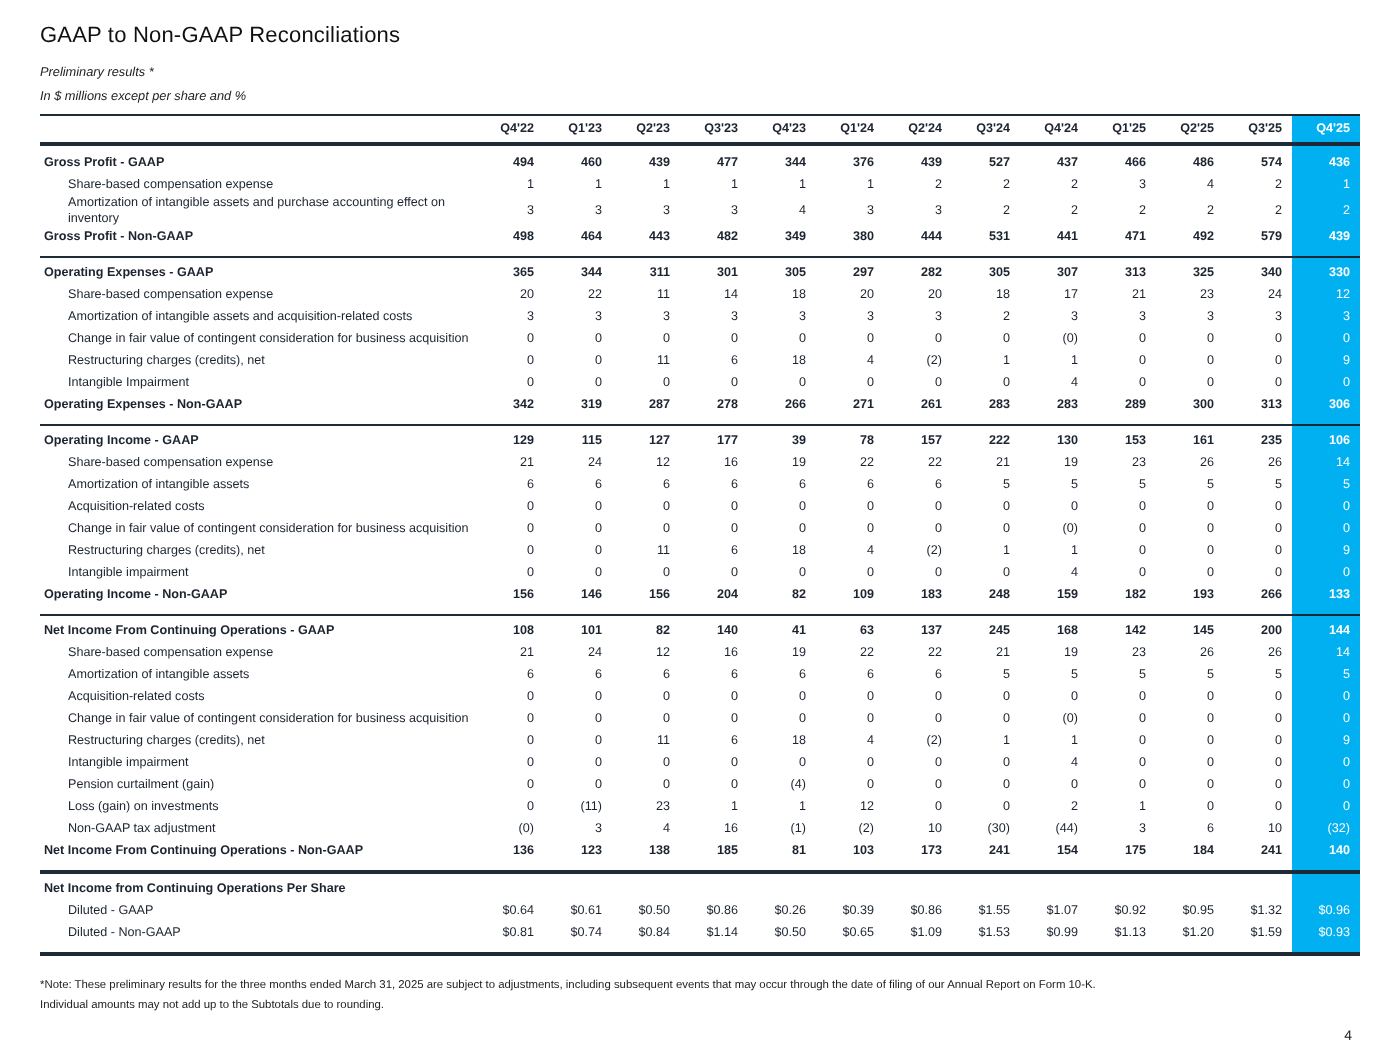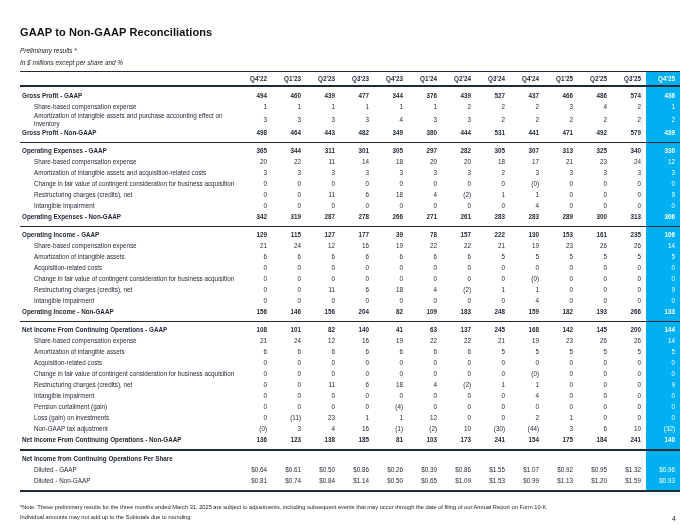--- a/index.html
+++ b/index.html
@@ -5,21 +5,21 @@
   html, body { margin: 0; padding: 0; }
   body {
     width: 700px; height: 532px;
     background: #ffffff;
     font-family: "Liberation Sans", sans-serif;
     color: #1c2430;
     position: relative;
     overflow: hidden;
   }
   .page { padding: 10px 20px 0 20px; }
-  .title { font-size: 11px; font-weight: bold; color: #111; margin: 16px 0 9px 0; letter-spacing: .1px; }
+  .title { font-size: 11px; font-weight: normal; color: #111; margin: 2px 0 9px 0; letter-spacing: .1px; }
   .sub { font-size: 6.4px; font-style: italic; color: #222; margin: 0 0 5px 0; }
   table { border-collapse: collapse; width: 660px; table-layout: fixed; margin-top: 2px; }
   td {
     font-size: 6.3px; line-height: 1.25;
     height: 11px; padding: 0 5px 0 0;
     text-align: right; vertical-align: middle;
     white-space: nowrap; color: #1c2430;
   }
   td.lbl { text-align: left; padding: 0 2px 0 2px; white-space: normal; }
   td.ind { padding-left: 14px; }

